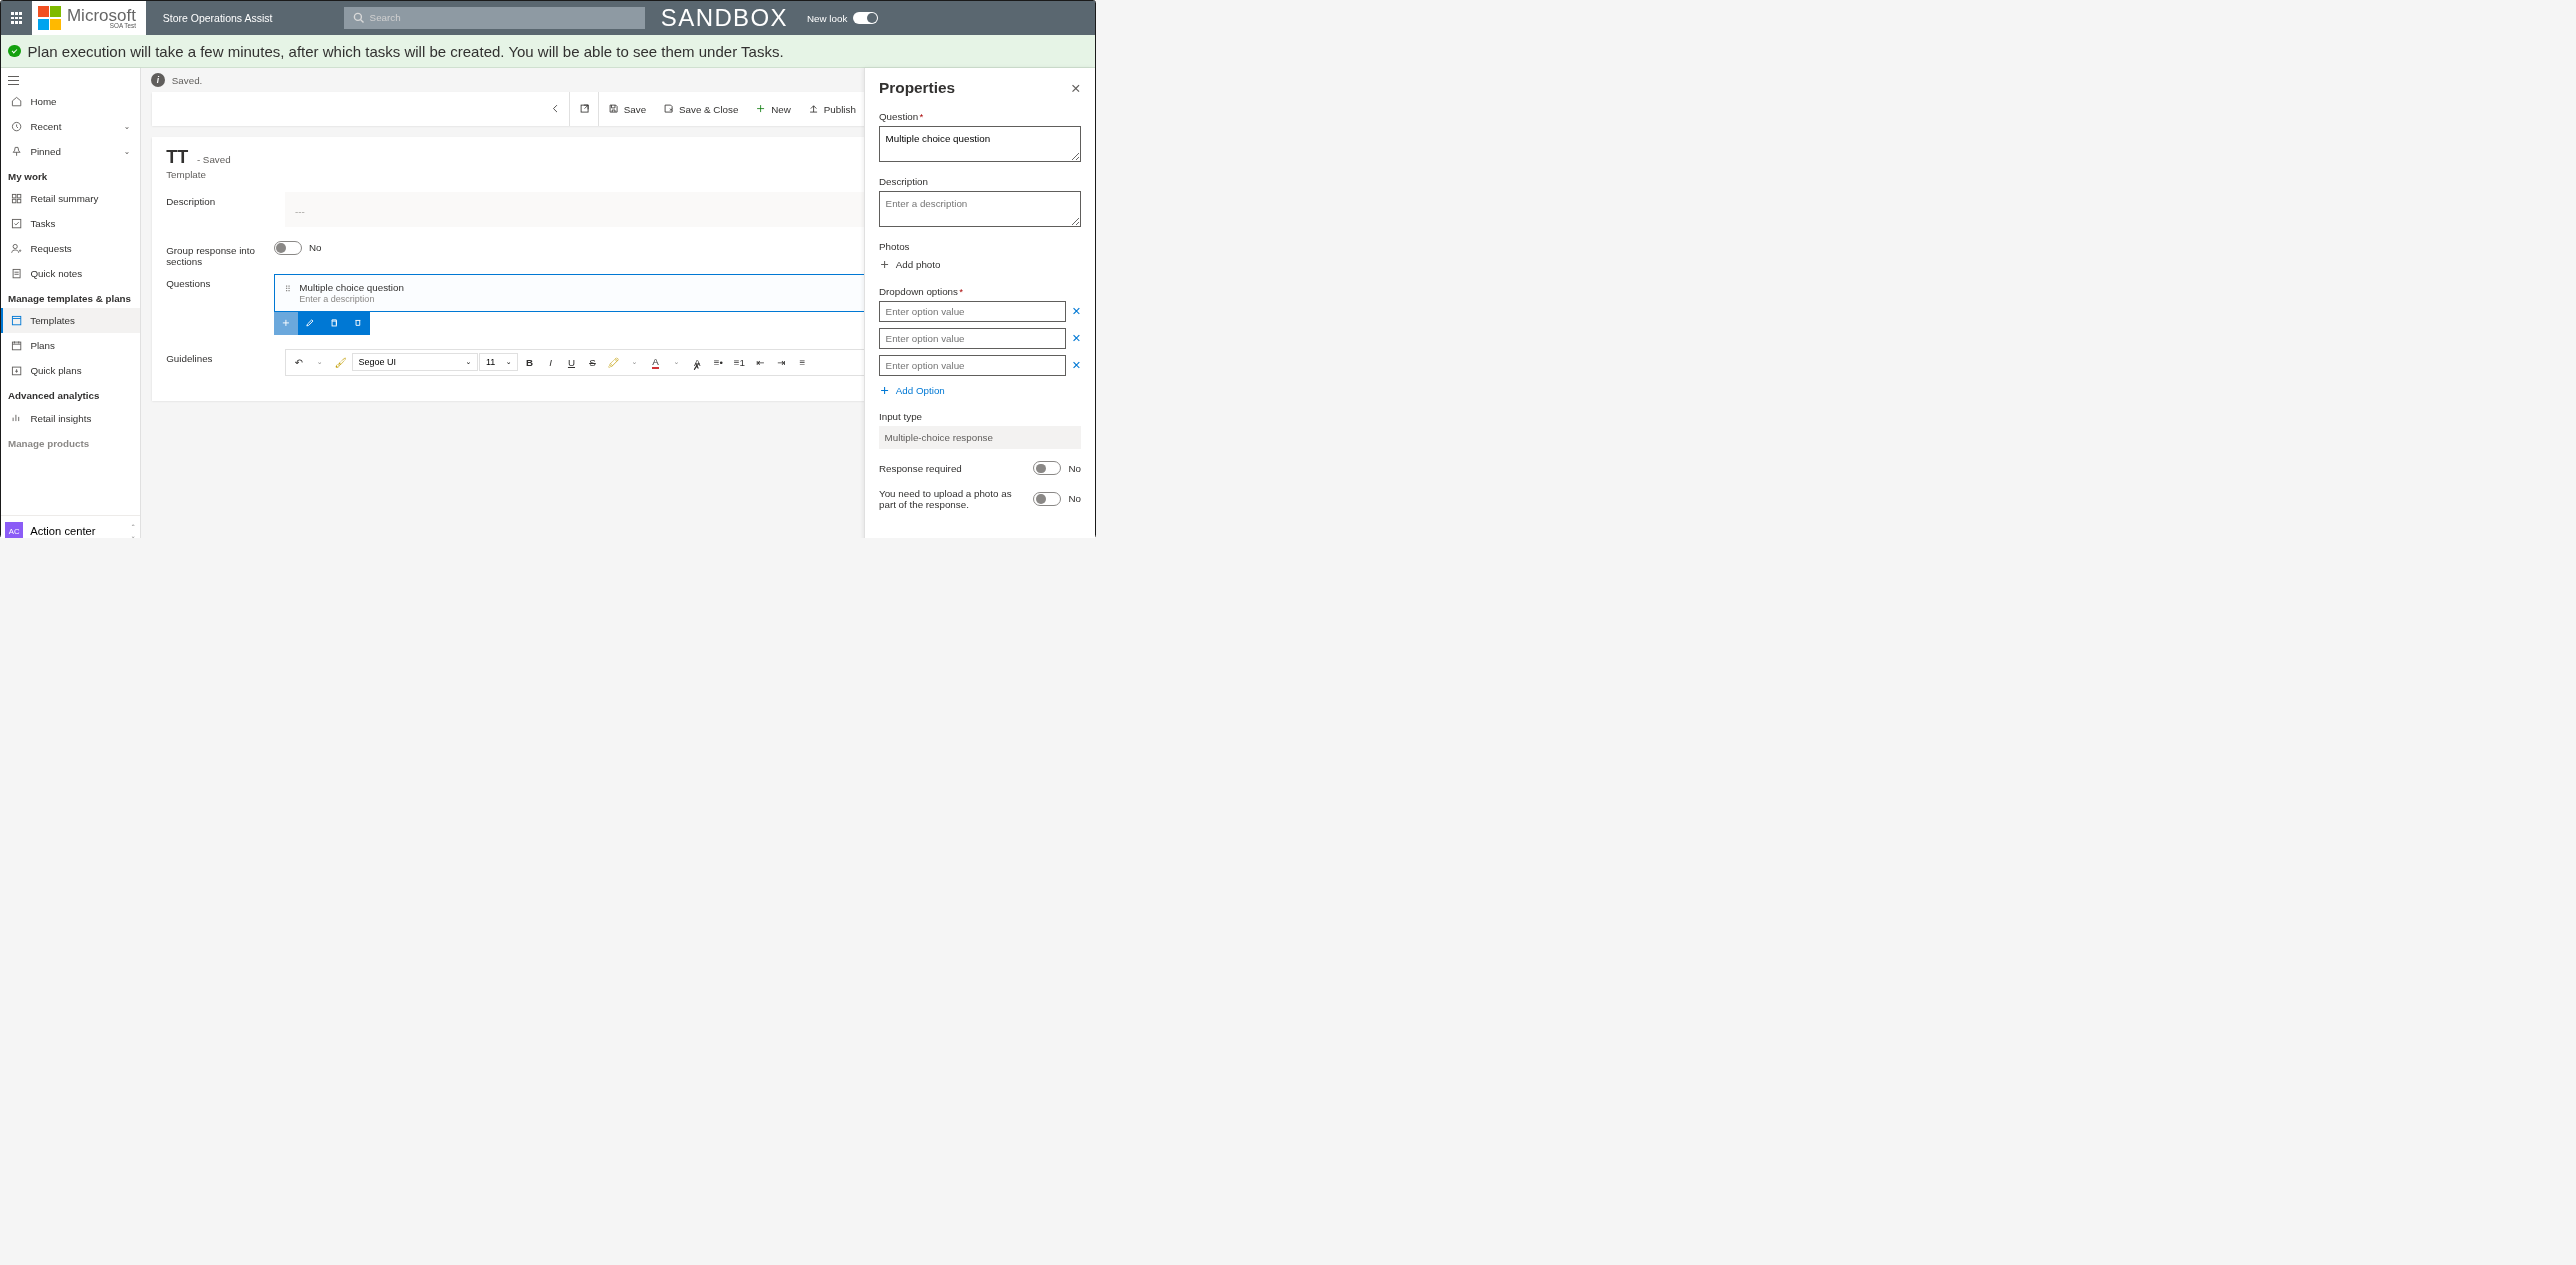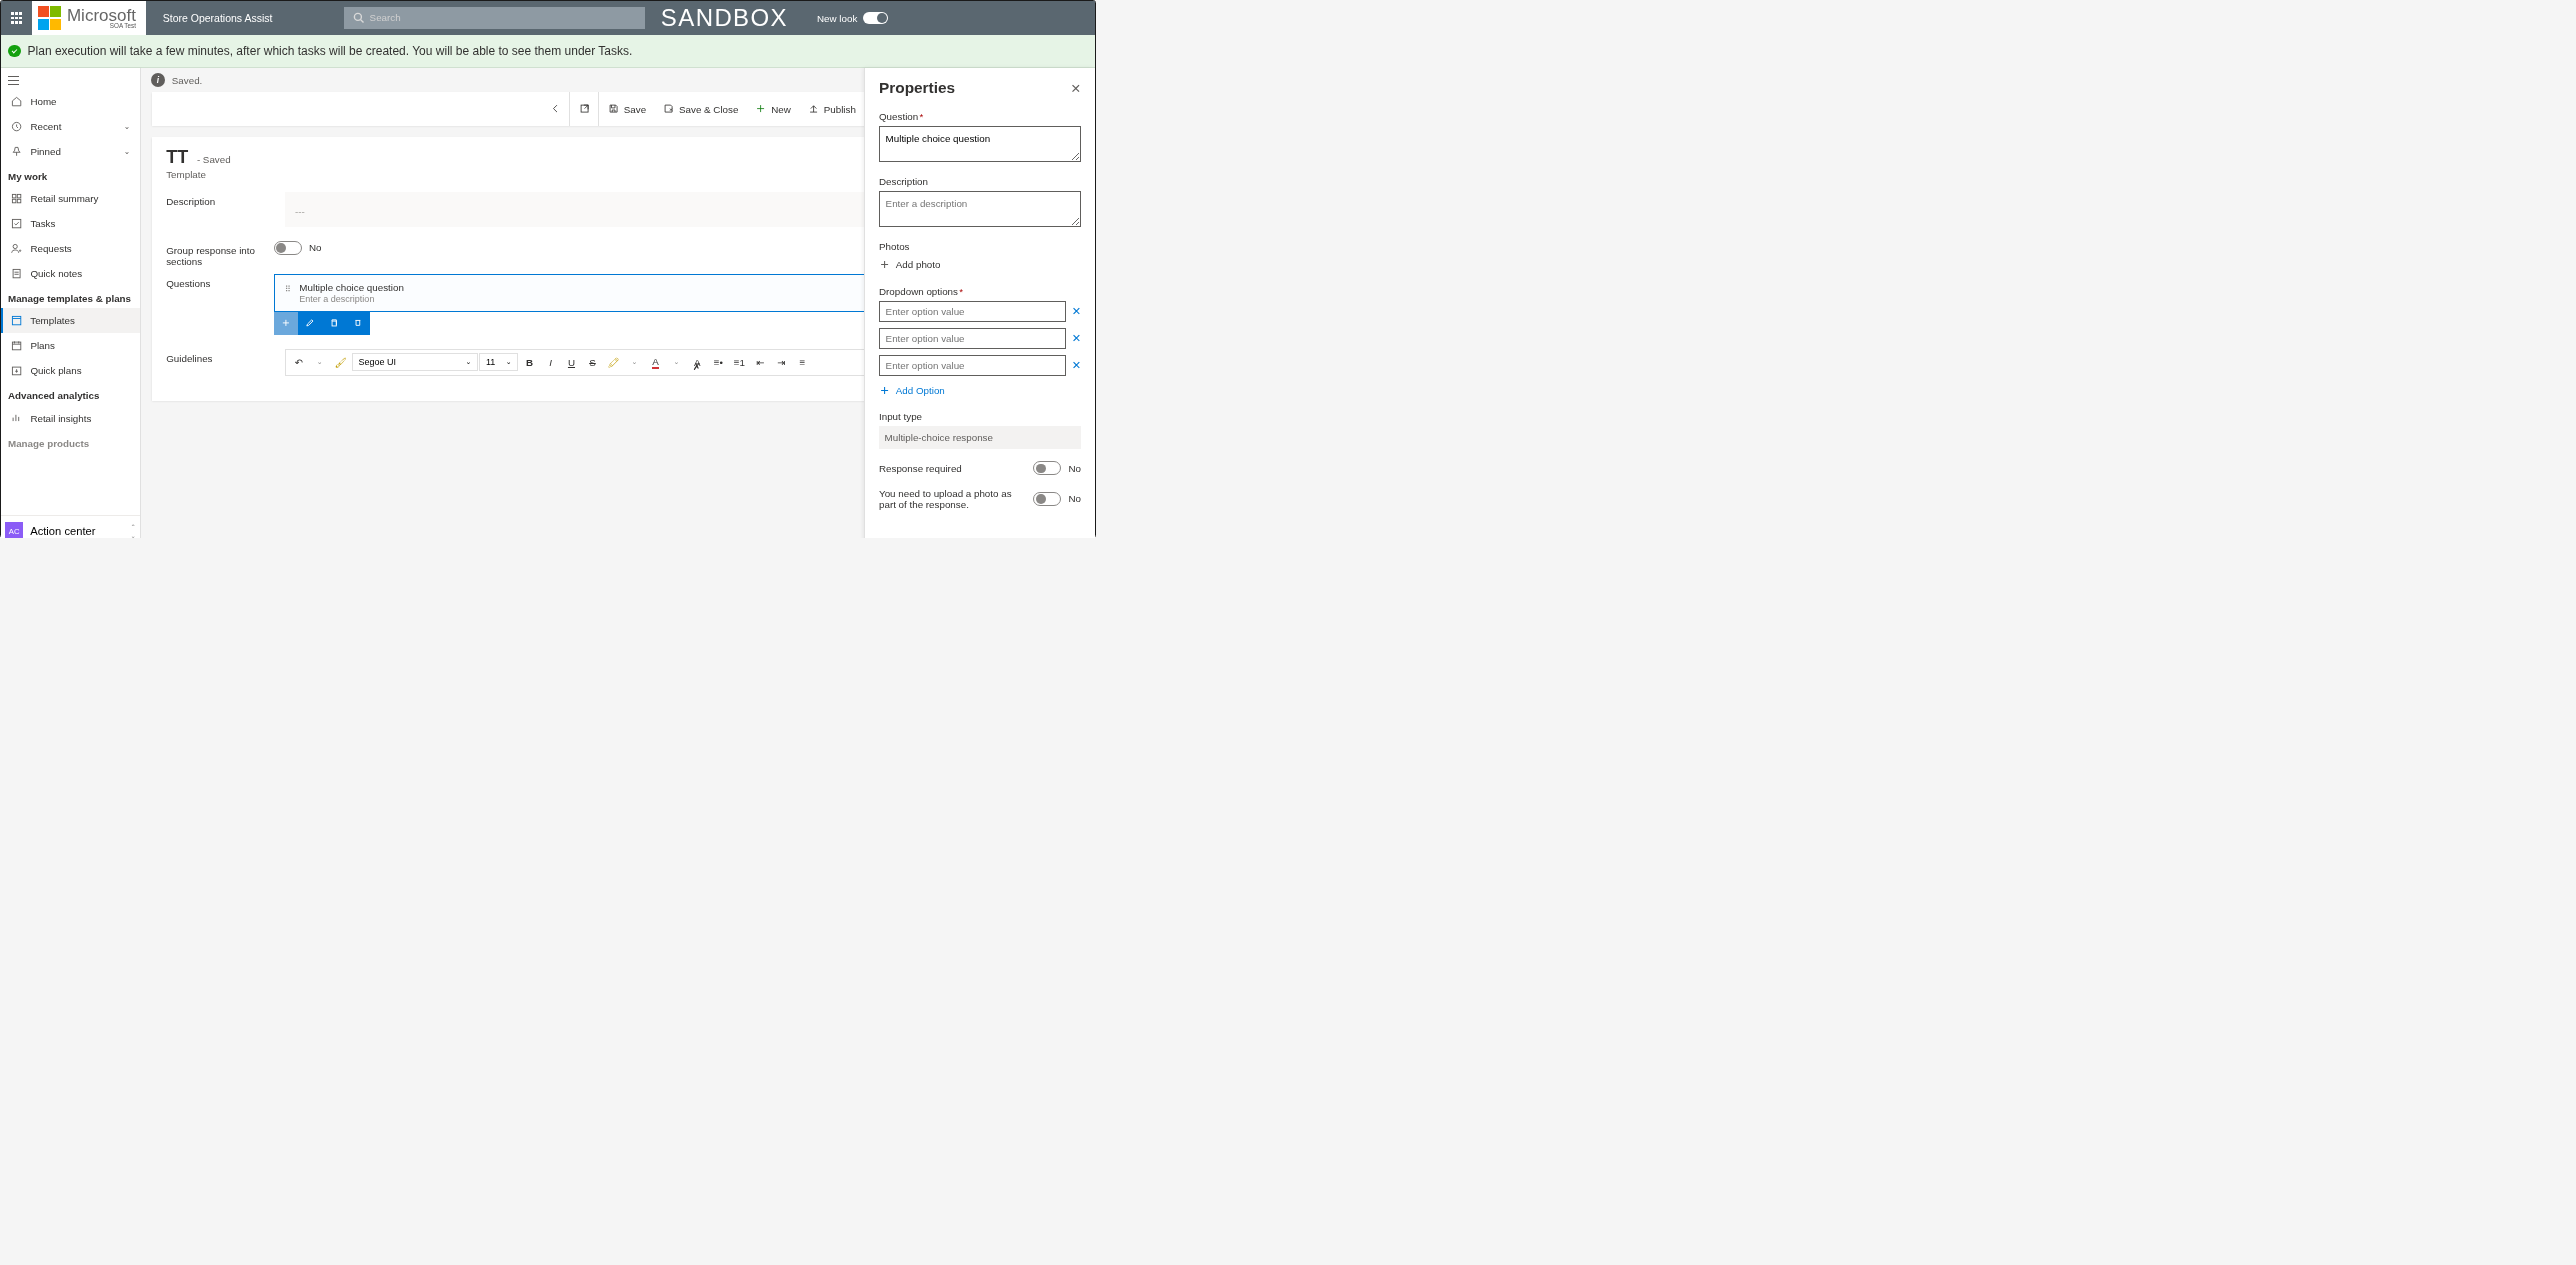--- a/index.html
+++ b/index.html
@@ -16,26 +16,26 @@
 .ms-logo span:nth-child(1){background:#f25022;} .ms-logo span:nth-child(2){background:#7fba00;}
 .ms-logo span:nth-child(3){background:#00a4ef;} .ms-logo span:nth-child(4){background:#ffb900;}
 .brand-text { color:#666; font-size: 17px; font-weight: 400; line-height: 1; }
 .brand-sub { color:#555; font-size: 6.3px; text-align: right; margin-top: -1.4px; }
 .app-name { margin-left: 17px; font-size: 10.5px; }
 .search { margin-left: 72px; width: 301px; height: 22.4px; background: #8e9aa3; display: flex; align-items: center; padding: 0 8.4px; }
 .search svg { width: 11.2px; height: 11.2px; fill: none; stroke: #d9d9d9; stroke-width: 2; }
 .search input { flex: 1; background: transparent; border: none; outline: none; color: #eee; font-size: 9.8px; margin-left: 5.6px; }
 .search input::placeholder { color: #d0d0d0; }
 .sandbox { margin-left: 15.4px; font-size: 24px; letter-spacing: 1.4px; font-weight: 300; }
-.newlook { margin-left: 29px; display: flex; align-items: center; gap: 5.6px; font-size: 9.8px; }
+.newlook { margin-left: 19px; display: flex; align-items: center; gap: 5.6px; font-size: 9.8px; }
 .toggle { width: 25px; height: 12.6px; border-radius: 6.3px; background: #fff; position: relative; }
 .toggle .knob { width: 9.8px; height: 9.8px; border-radius: 50%; background: #5a6770; position: absolute; top: 1.4px; right: 1.4px; }
 
 
-.notif { height: 24px; background: #e6f4e6; display: flex; align-items: center; padding: 16px 7px; gap: 7px; font-size: 12px; color: #323130; border-bottom: 0.7px solid #d0e0d0; position: relative; z-index: 0; }
+.notif { height: 24px; background: #e6f4e6; display: flex; align-items: center; padding: 16px 7px; gap: 7px; font-size: 15px; color: #323130; border-bottom: 0.7px solid #d0e0d0; position: relative; z-index: 0; }
 .notif .check { width: 12.6px; height: 12.6px; border-radius: 50%; background: #13a10e; display: flex; align-items: center; justify-content: center; }
 .notif .check::after { content: ""; width: 4.2px; height: 2.1px; border-left: 1.4px solid #fff; border-bottom: 1.4px solid #fff; transform: rotate(-45deg); margin-top: -1.4px; }
 
 
 .shell { display: flex; height: calc(100% - 34px - 24px); position: relative; }
 .sidebar { width: 140px; border-right: 0.7px solid #e0e0e0; background: #fff; padding-top: 4.2px; overflow: hidden; position: relative; box-shadow: 1.4px 0 2.1px rgba(0,0,0,0.04); }
 .side-item { display: flex; align-items: center; height: 25px; padding: 0 9.8px; gap: 8.4px; font-size: 9.8px; color: #323130; cursor: pointer; }
 .side-item.selected { background: #f3f2f1; border-left: 2.1px solid #0078d4; padding-left: 7.7px; }
 .side-item .ico { width: 11.2px; height: 11.2px; display: inline-flex; align-items: center; justify-content: center; }
 .side-item .ico svg { width: 11.2px; height: 11.2px; fill: none; stroke: #605e5c; stroke-width: 1.3; }

